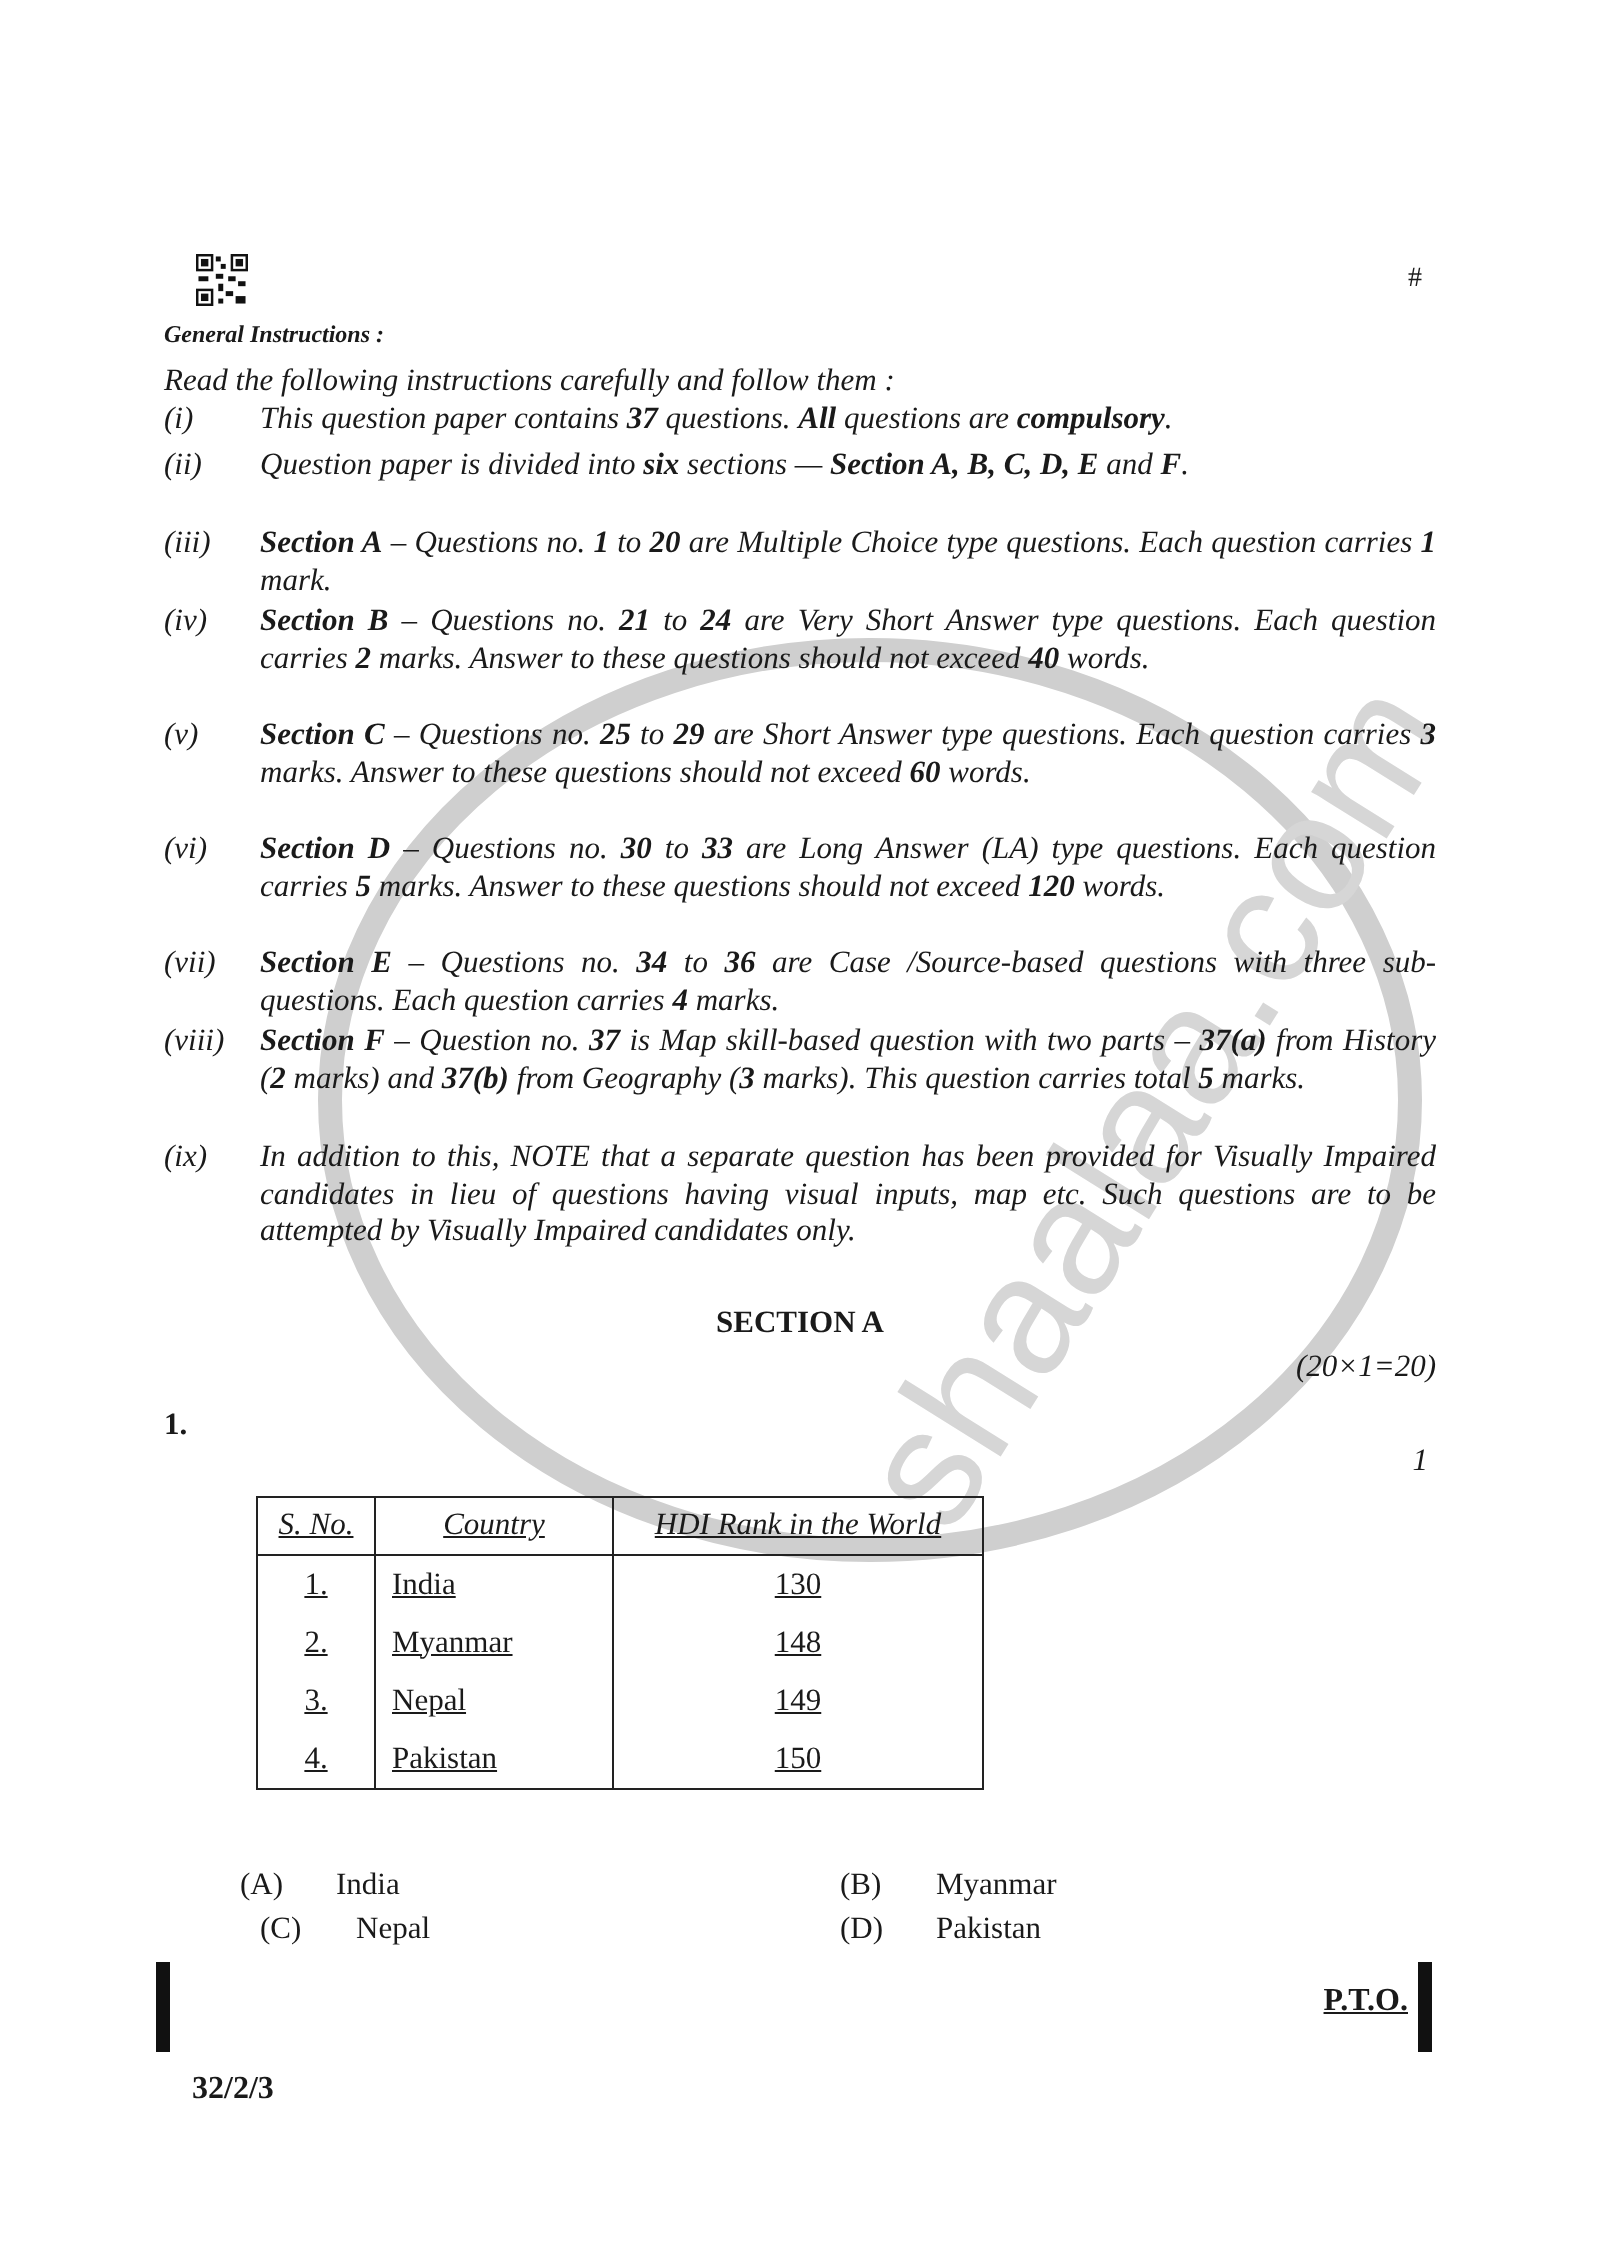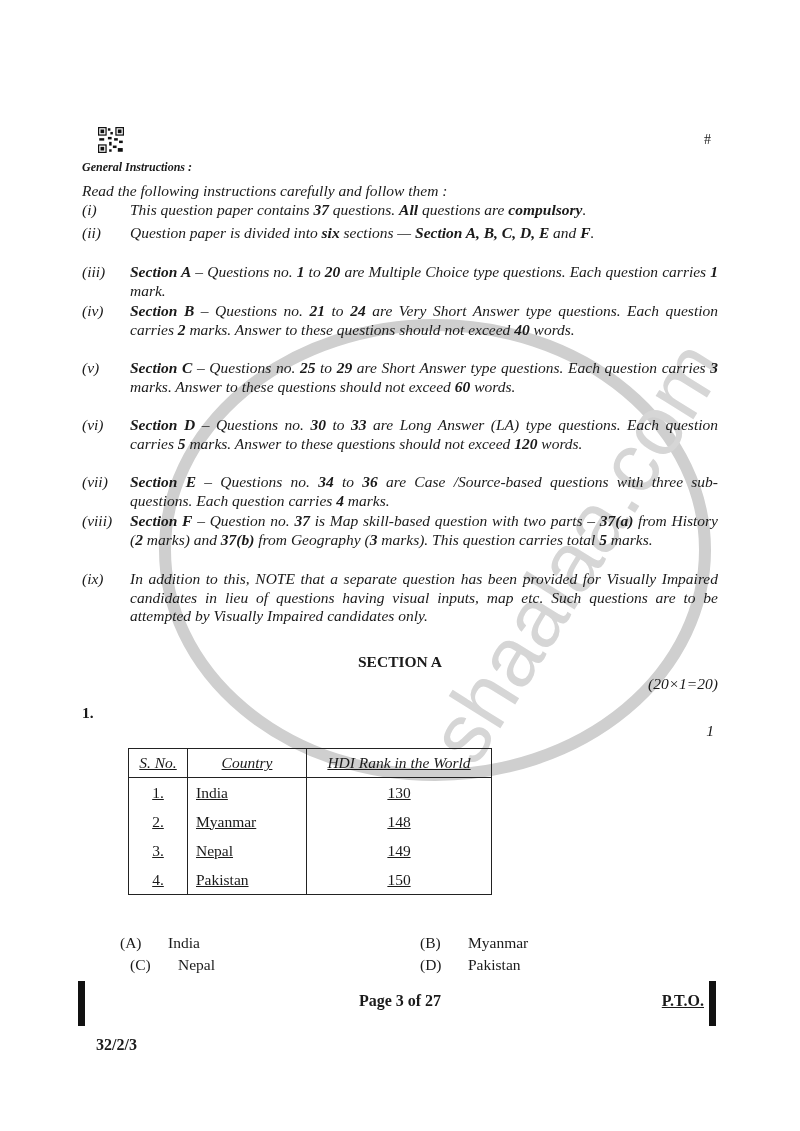--- a/index.html
+++ b/index.html
@@ -156,15 +156,14 @@
   <div class="opt" style="left:130px; top:956px;font-family:Liberation Serif, serif;">
     <span class="lbl">(C)</span><span>Nepal</span>
   </div>
   <div class="opt" style="left:420px; top:956px;">
     <span class="lbl">(D)</span><span>Pakistan</span>
   </div>
 
   <div class="footer-bar" style="left:78px;"></div>
   <div class="footer-bar" style="left:709px;"></div>
   <div class="footer-text" style="left:96px;margin-top:44px;">32/2/3</div>
-  <div class="footer-text" style="left:0; width:800px; text-align:center;">Page 3 of 27</div>
   <div class="footer-text" style="right:96px;text-decoration:underline;">P.T.O.</div>
 </div>
 
 </body></html>

